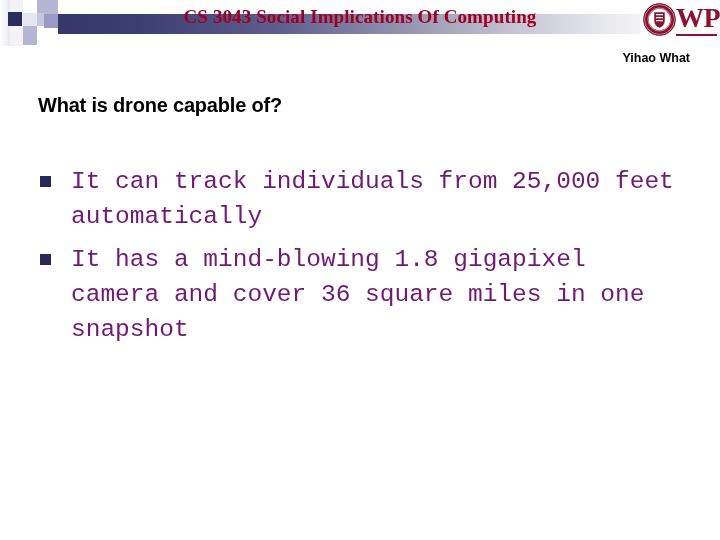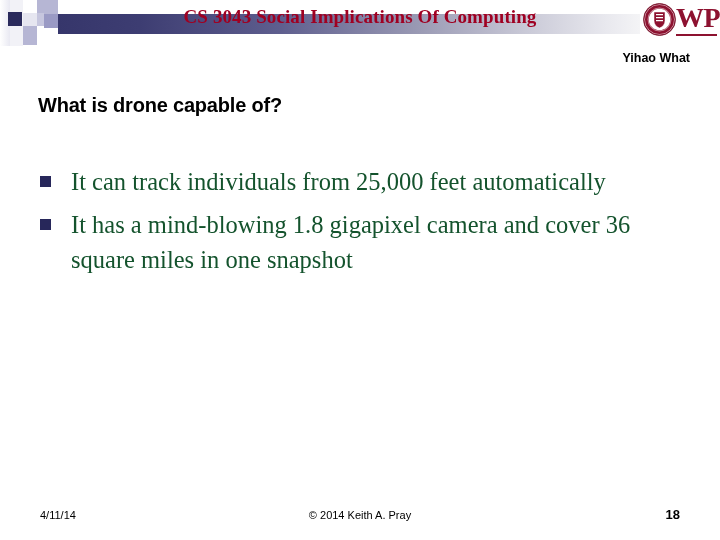--- a/index.html
+++ b/index.html
@@ -136,24 +136,24 @@
   .body {
     position: absolute;
     left: 38px;
     top: 164px;
     width: 650px;
   }
   .bullet {
     position: relative;
     padding-left: 33px;
     margin-bottom: 8px;
-    font-family: Liberation Serif, serif;
+    font-family: Liberation Mono, monospace;
     font-size: 24.5px;
     line-height: 35px;
-    color: #14532d;
+    color: #701a75;
   }
   .bullet .marker {
     position: absolute;
     left: 2px;
     top: 12px;
     width: 11px;
     height: 11px;
     background: #27275a;
   }
 
@@ -251,19 +251,14 @@
     </div>
     <div class="bullet">
       <span class="marker"></span>
     </div>
     <div class="bullet">
       <span class="marker"></span>
       <span>It has a mind-blowing 1.8 gigapixel camera and cover 36 square miles in one snapshot</span>
     </div>
   </div>
 
-  <div class="footer">
-    <div class="footer-date">4/11/14</div>
-    <div class="footer-copy">© 2014 Keith A. Pray</div>
-    <div class="footer-page">18</div>
-  </div>
 
 </div>
 
 </body></html>

